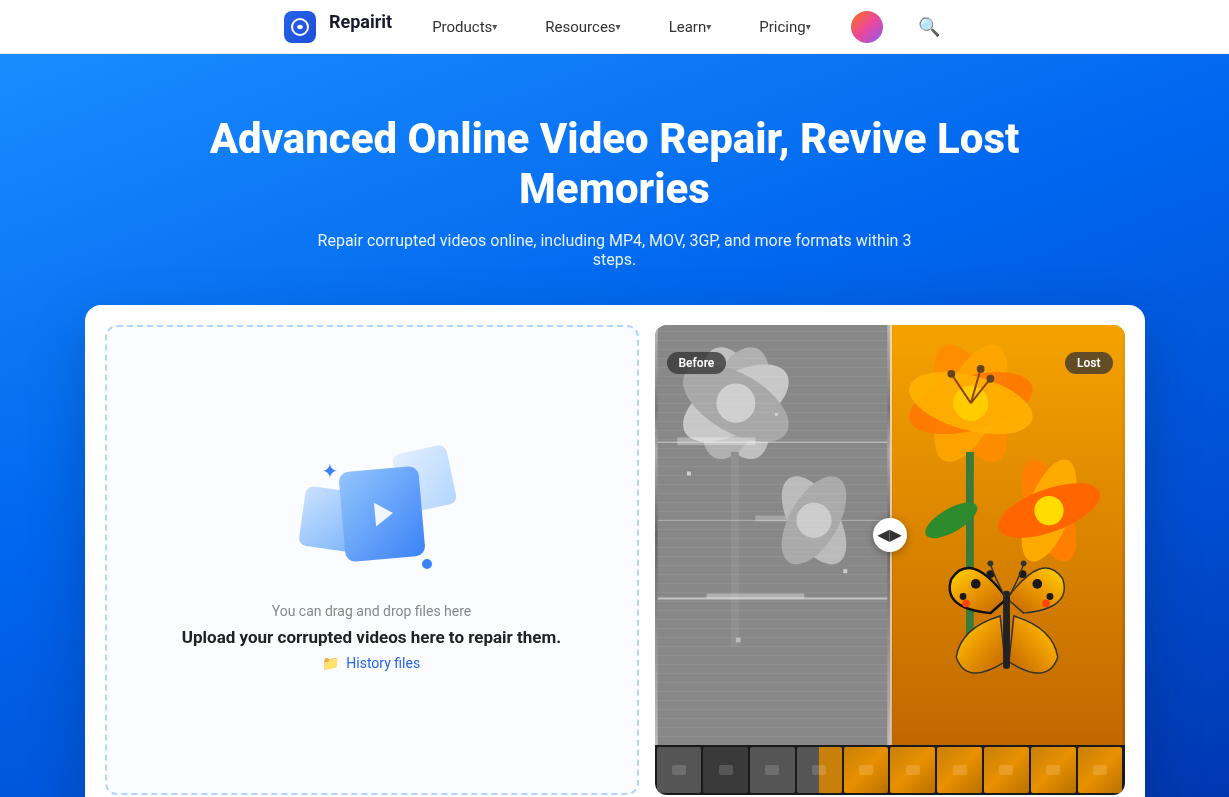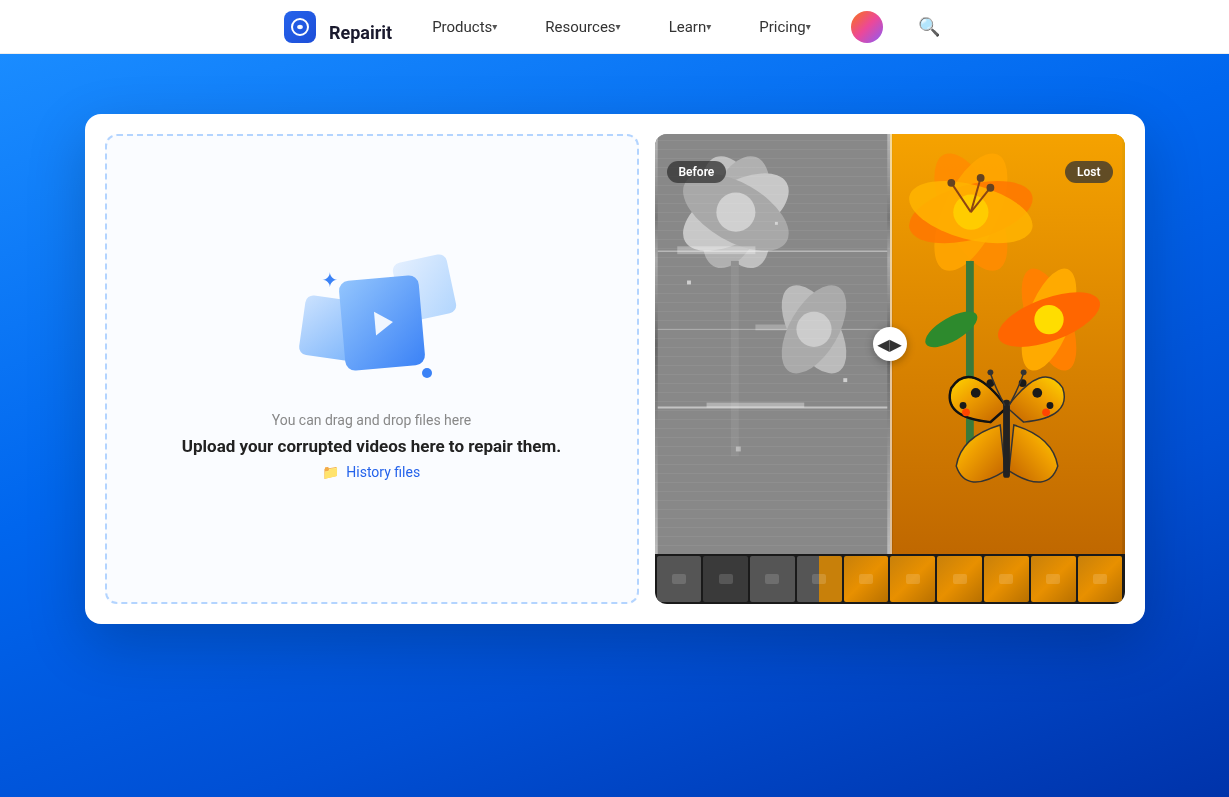--- a/index.html
+++ b/index.html
@@ -12,21 +12,21 @@
       display: flex;
       align-items: center;
       justify-content: center;
       gap: 32px;
       border-bottom: 1px solid #eee;
       position: relative;
       z-index: 10;
     }
     .nav-logo {
       display: flex;
-      align-items: flex-end;
+      align-items: flex-start;
       gap: 13px;
       text-decoration: none;
     }
     .nav-logo-icon {
       width: 32px;
       height: 32px;
       background: linear-gradient(135deg, #2563eb, #1d4ed8);
       border-radius: 8px;
       display: flex;
       align-items: center;
@@ -404,20 +404,22 @@
   <div class="nav-item">
     <span>Pricing</span>
     <span class="nav-chevron">▾</span>
   </div>
 
   <div class="nav-avatar"></div>
   <div class="nav-search">🔍</div>
 </nav>
 
 <section class="hero">
+  <h1 class="hero-title">Advanced Online Video Repair, Revive Lost Memories</h1>
+  <p class="hero-subtitle">Repair corrupted videos online, including MP4, MOV, 3GP, and more formats within 3 steps.</p>
 
   <div class="main-card">
 
     <div class="upload-area">
       <div class="upload-icon-wrapper">
         <div class="file-icon-corner"></div>
         <div class="file-icon-small"></div>
         <div class="file-icon-main">
           <div class="file-icon-play"></div>
         </div>

